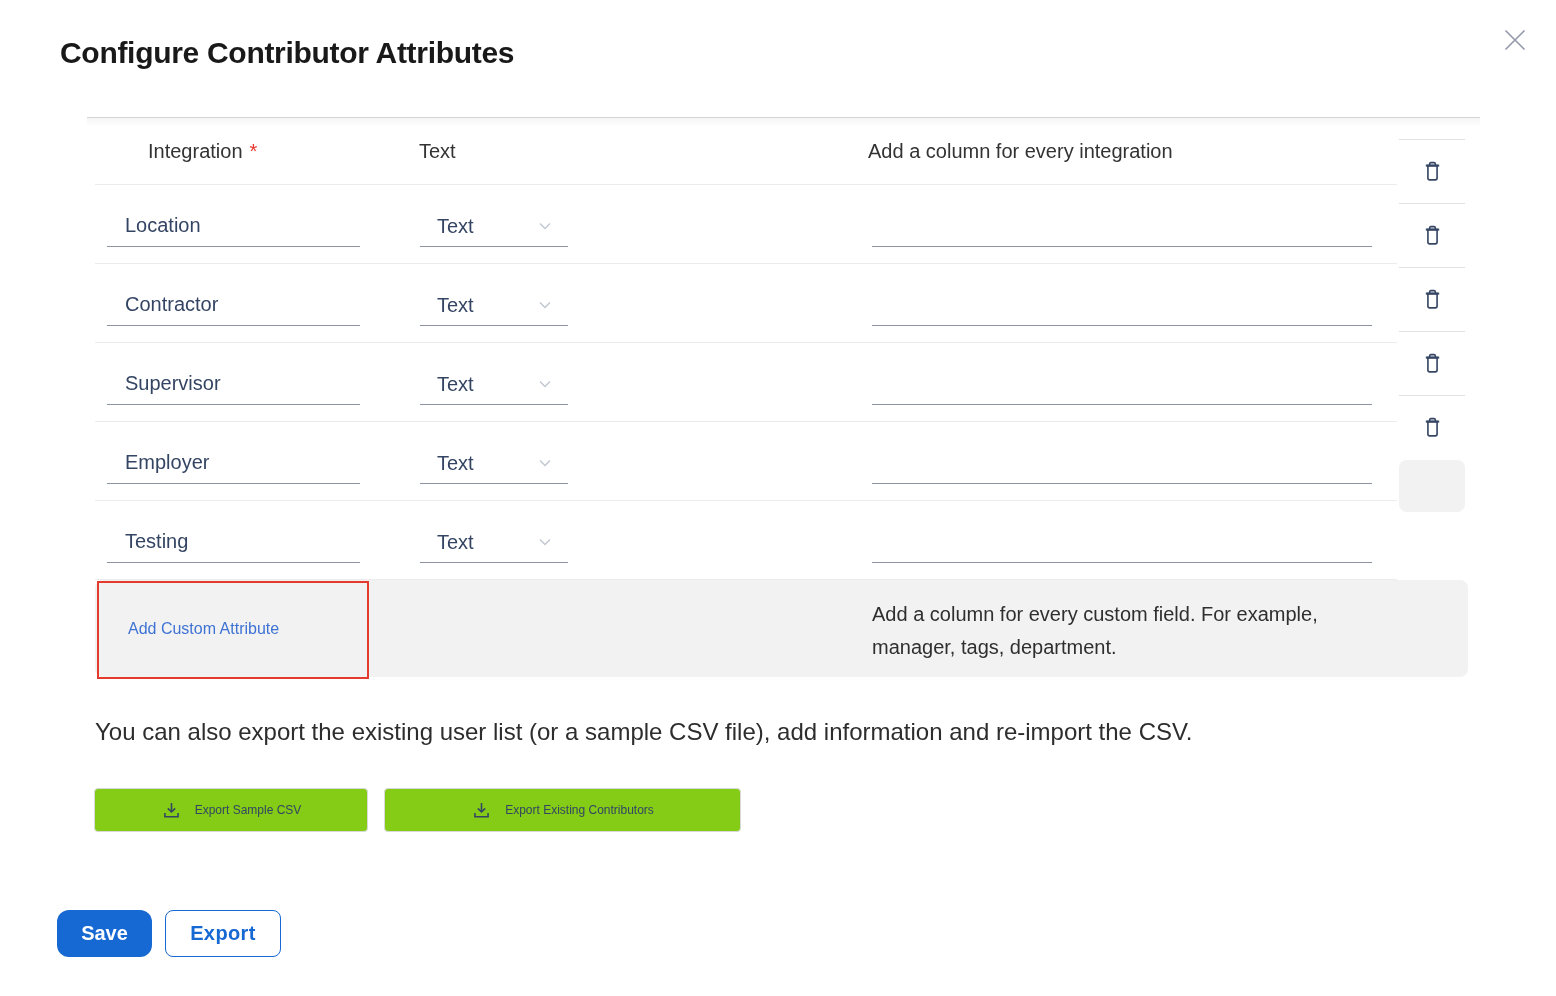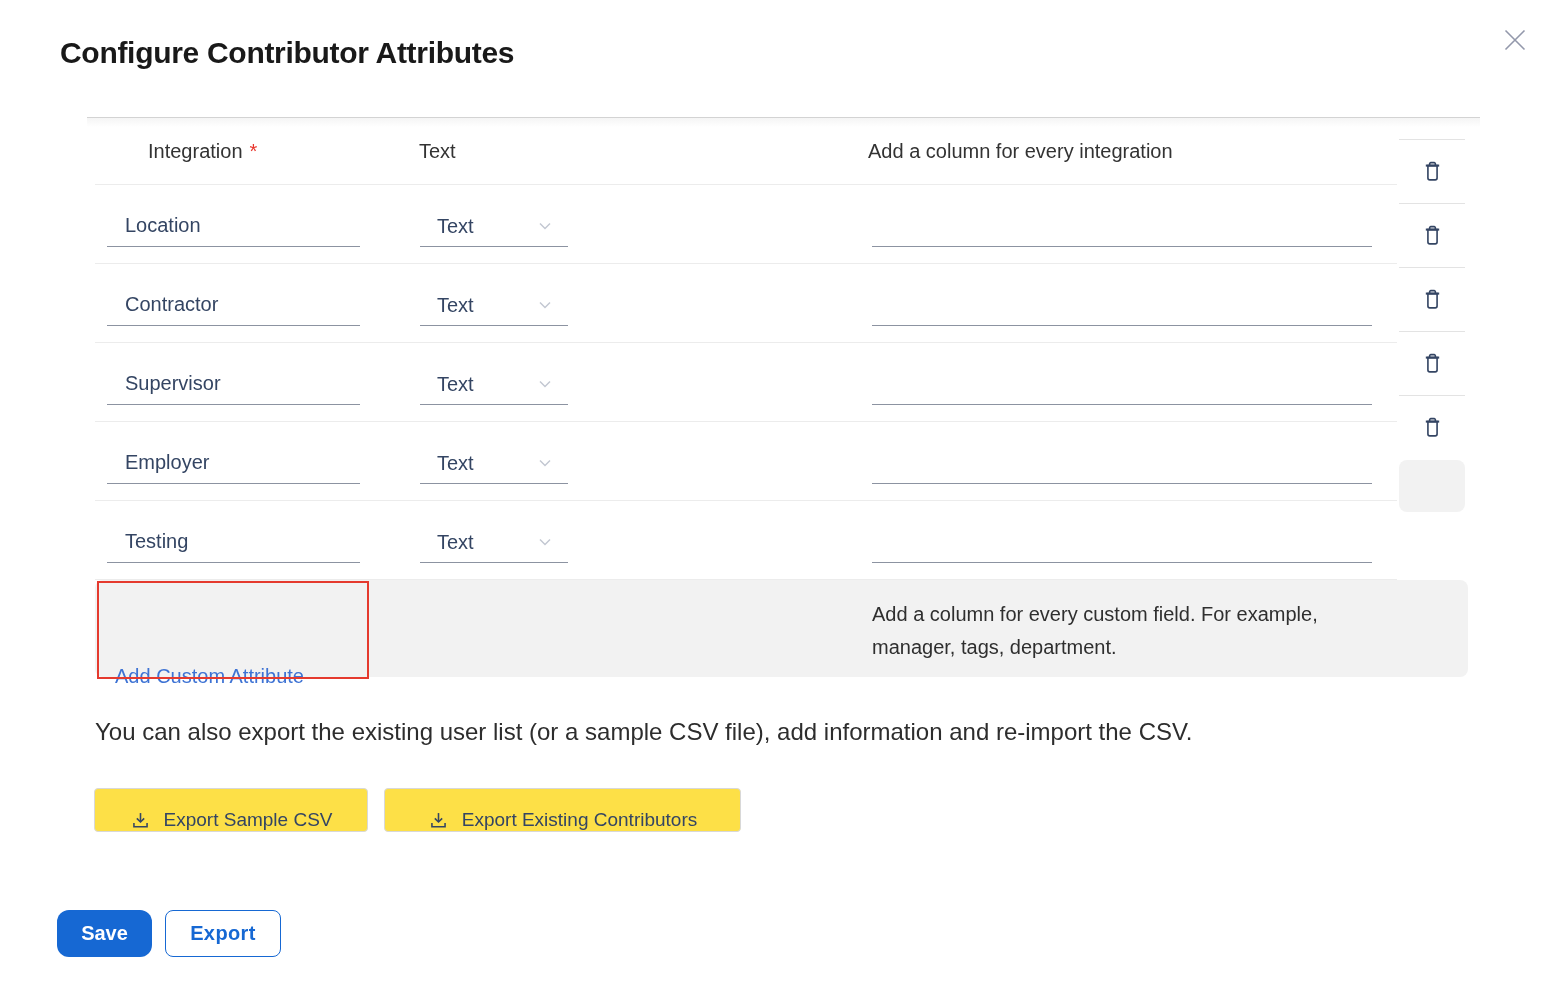--- a/index.html
+++ b/index.html
@@ -33,41 +33,41 @@
     color:var(--navy-text,#344563);box-sizing:border-box;font-family:inherit;line-height:26px;}
   input.ufield{outline:none;padding:0 0 8px 18px;}
   .f-name{left:12px;width:253px;}
   .f-type{left:325px;width:148px;padding-left:17px;cursor:pointer;}
   .f-type .chev{position:absolute;right:14px;top:4px;}
   .f-map{left:777px;width:500px;padding-left:8px;}
 
   
   .row-custom{position:relative;width:1373px;height:97px;
     background:var(--row-gray-bg,#f2f2f2);border-radius:8px;}
-  .add-link{position:absolute;left:20px;top:50%;transform:translateY(-50%);
-    color:var(--link-blue,#3e73d4);font-size:20px;text-decoration:none;cursor:pointer;margin-top:47px;}
+  .add-link{position:absolute;left:33px;top:50%;transform:translateY(-50%);
+    color:var(--link-blue,#3e73d4);font-size:16px;text-decoration:none;cursor:pointer;}
   .custom-desc{position:absolute;left:777px;top:18px;font-size:20px;color:#2f2f2f;line-height:33px;}
 
   
   .red-box{position:absolute;left:97px;top:581px;width:268px;height:94px;
     border:2px solid var(--annotation-red,#e53a2e);pointer-events:none;z-index:6;}
 
   
   .trash-col{position:absolute;left:1399px;top:139px;width:66px;}
   .trash-cell{display:flex;align-items:center;justify-content:center;width:66px;height:64px;
     border:none;border-top:1px solid #e3e3e3;background:#fff;cursor:pointer;padding:0;
     color:var(--navy-text,#344563);}
   .trash-empty{width:66px;height:52px;margin-top:1px;background:var(--row-gray-bg,#f2f2f2);
     border-radius:8px;}
 
   
   .note{position:absolute;left:95px;top:718px;margin:0;font-size:24px;color:#2d2d2d;}
-  .exp-btn{position:absolute;top:788px;height:44px;display:flex;align-items:flex-end;gap:13px;
-    justify-content:center;background:#fde047;border:1px solid #d8d8d8;border-radius:4px;
-    font-size:19px;color:var(--navy-text,#344563);cursor:pointer;font-family:inherit;
+  .exp-btn{position:absolute;top:788px;height:44px;display:flex;align-items:center;gap:13px;
+    justify-content:center;background:#84cc16;border:1px solid #d8d8d8;border-radius:4px;
+    font-size:12px;color:var(--navy-text,#344563);cursor:pointer;font-family:inherit;
     box-sizing:border-box;padding:0 10px;}
   .exp-b1{left:94px;width:274px;}
   .exp-b2{left:384px;width:357px;}
   .save-btn{position:absolute;left:57px;top:910px;width:95px;height:47px;
     background:var(--accent-blue,#1668d3);color:#fff;font-weight:700;font-size:20px;border:none;
     border-radius:12px;cursor:pointer;font-family:inherit;}
   .close-btn{position:absolute;left:165px;top:910px;width:116px;height:47px;background:#fff;
     color:var(--accent-blue,#1668d3);font-weight:700;font-size:20px;
     border:1px solid var(--accent-blue,#1668d3);border-radius:8px;cursor:pointer;
     font-family:inherit;letter-spacing:0.4px;}

